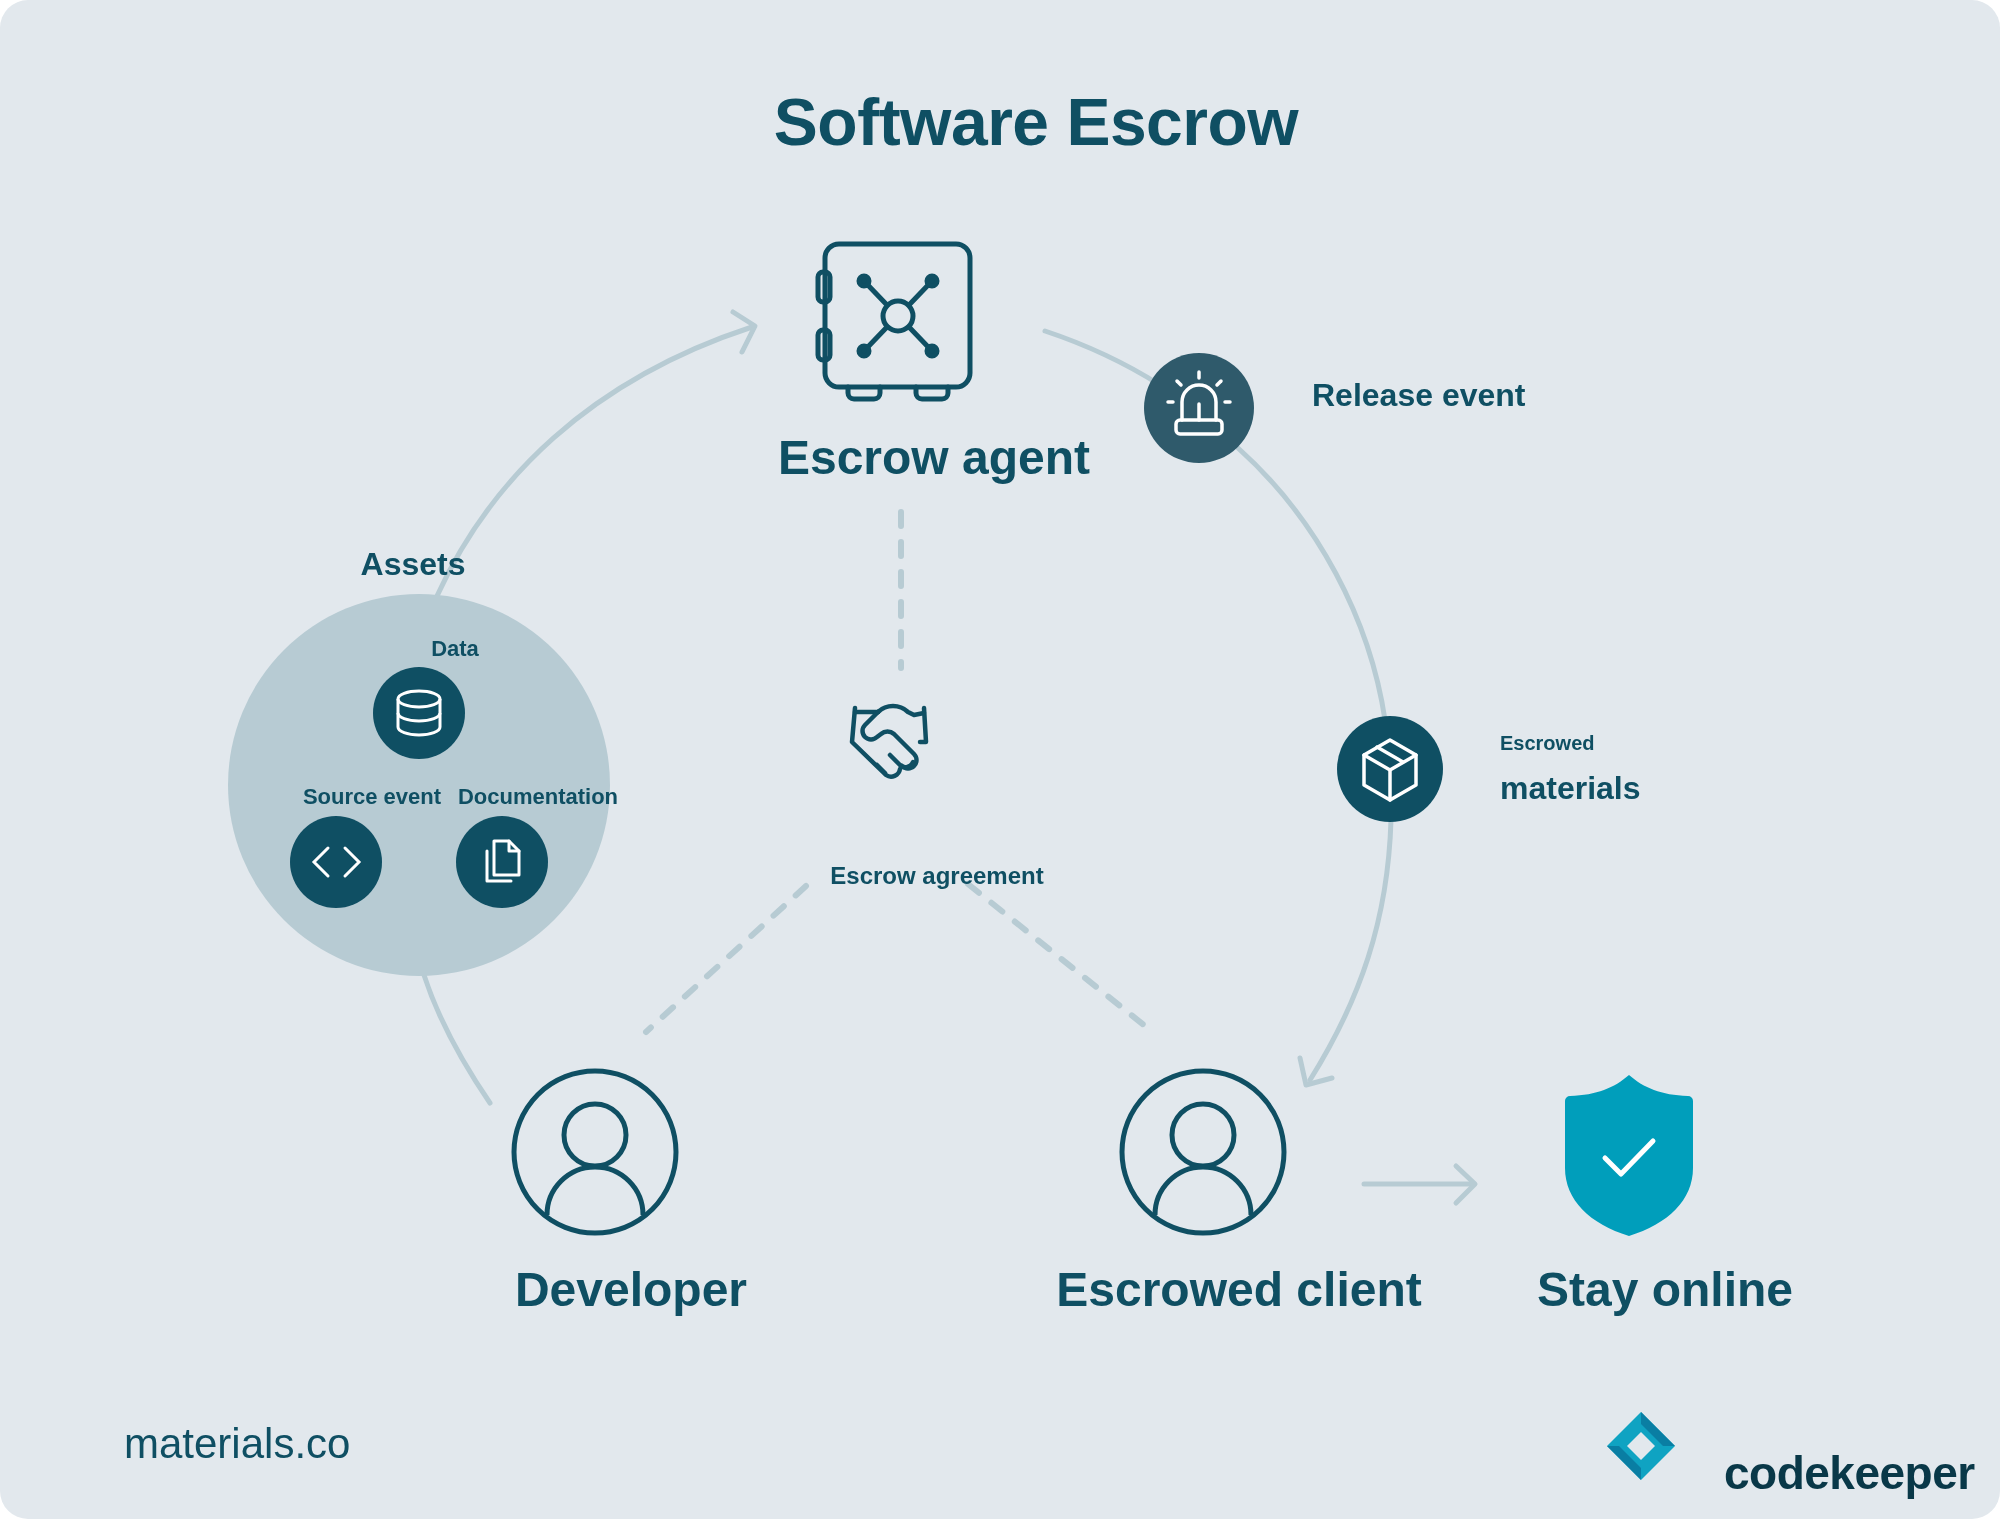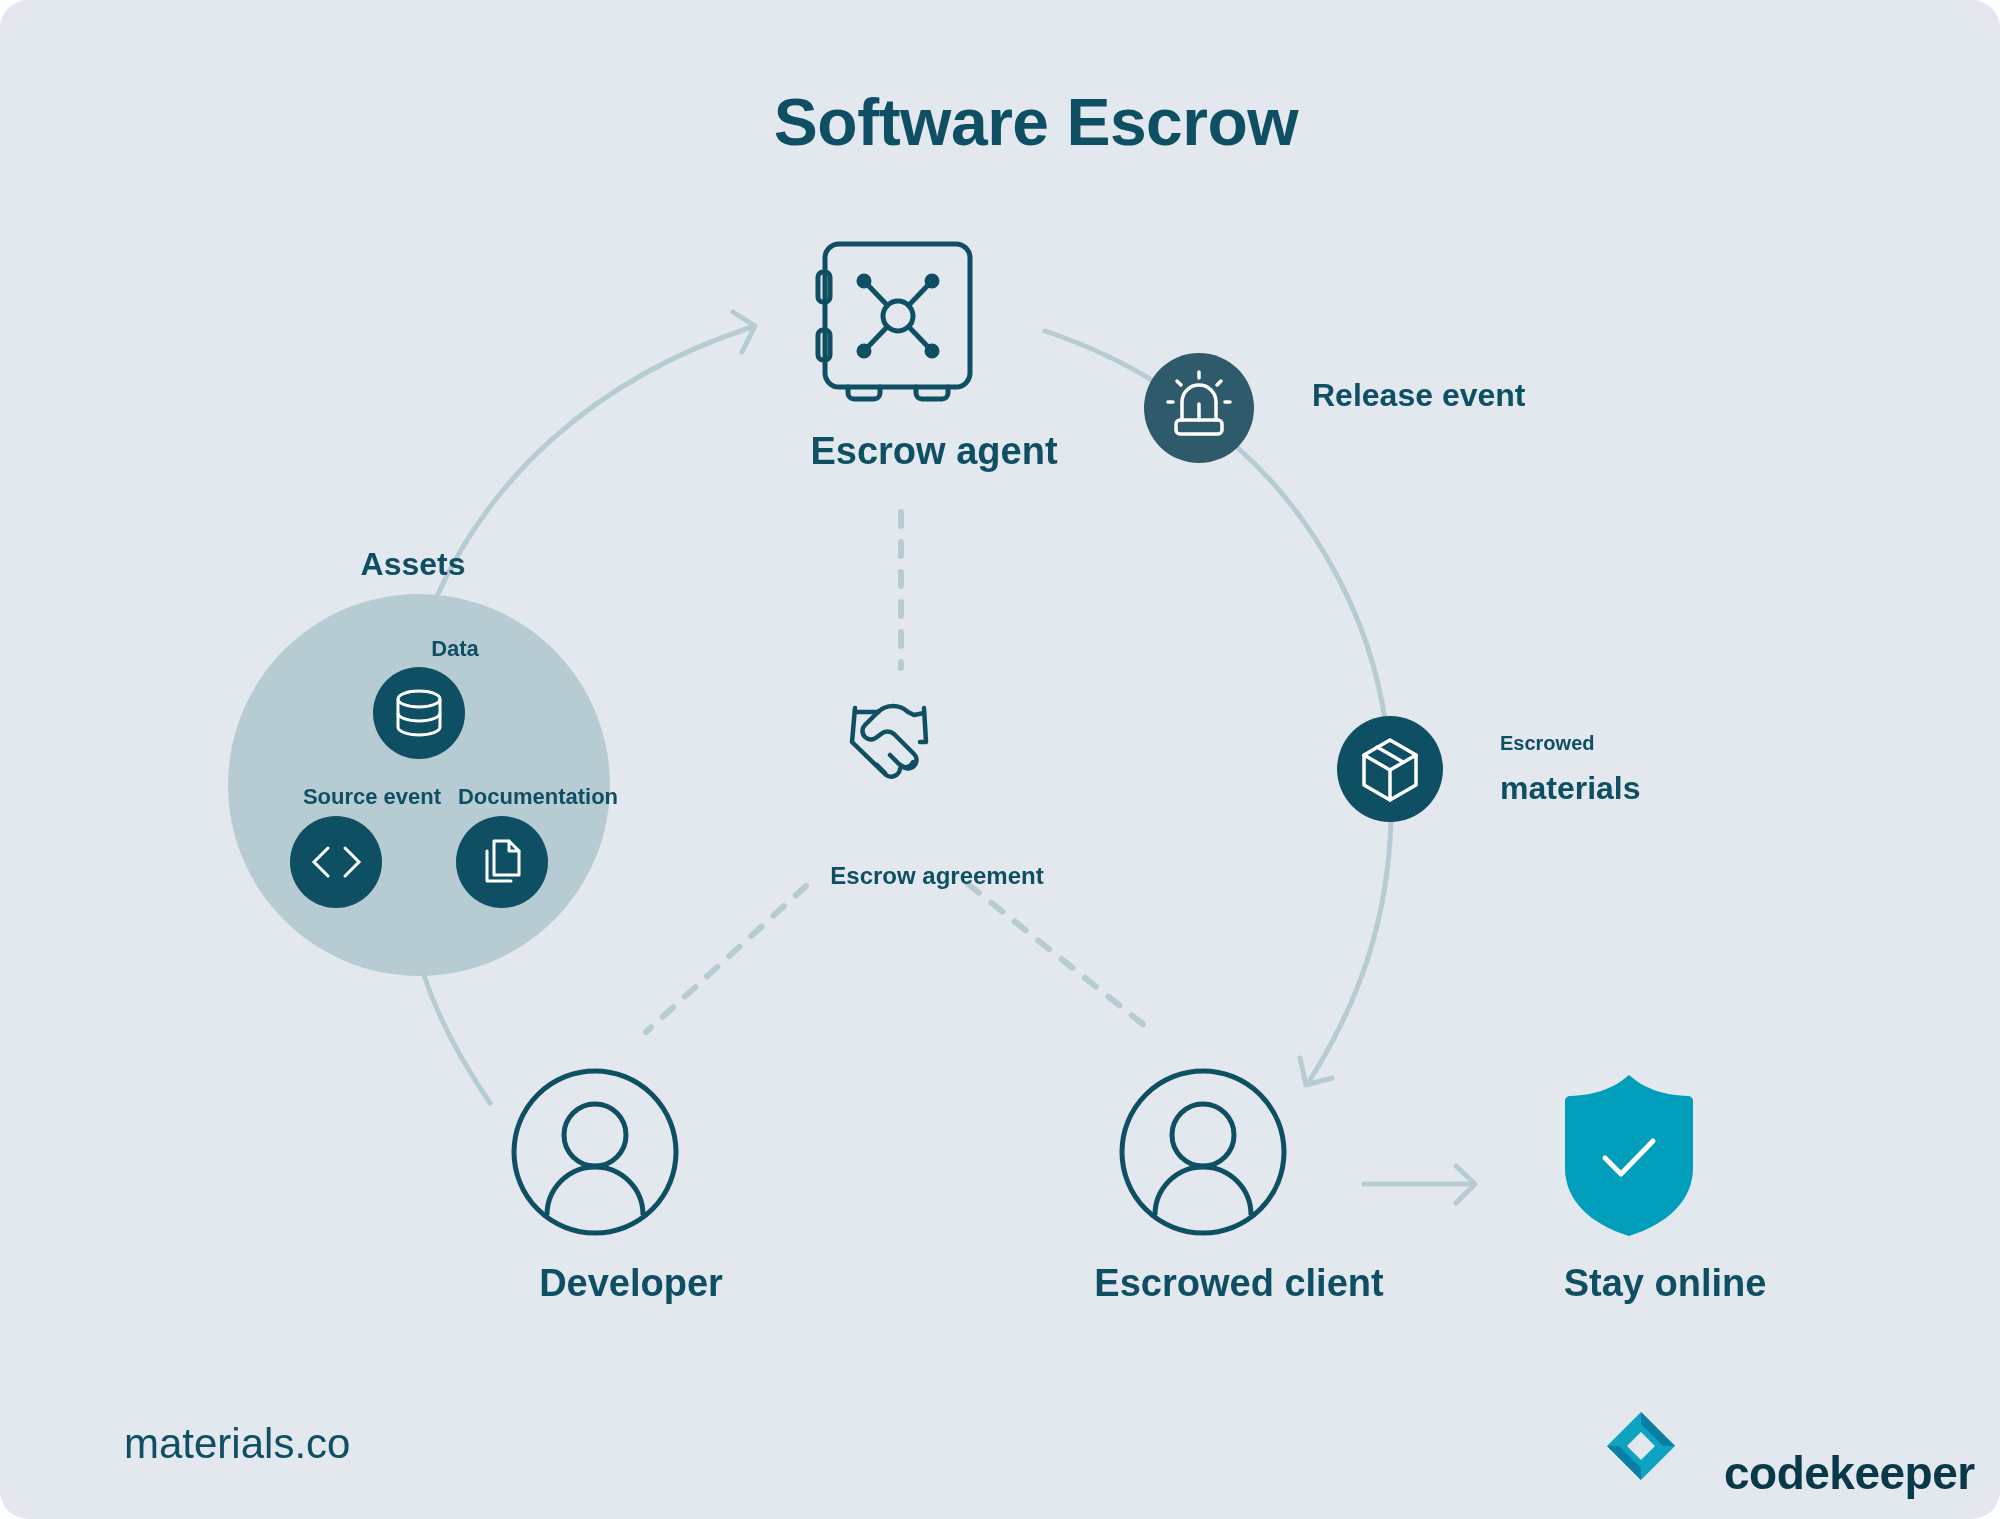--- a/index.html
+++ b/index.html
@@ -9,21 +9,21 @@
       width: 2000px; height: 1519px;
       background: #e2e8ed;
       border-radius: 28px;
       overflow: hidden;
       font-family: "Liberation Sans", "DejaVu Sans", sans-serif;
       color: #0f4f63;
     }
     svg.layer { position: absolute; left: 0; top: 0; }
     .txt { position: absolute; font-weight: 700; white-space: nowrap; color: #0f4f63; margin-left: 36px; }
     .title { left: 0; width: 2000px; top: 84px; text-align: center; font-size: 66px; letter-spacing: -0.5px; }
-    .lbl-lg { font-size: 38px; transform: translateX(-50%); }
+    .lbl-lg { font-size: 48px; transform: translateX(-50%); }
     .lbl-md { font-size: 32px; }
     .lbl-sm { font-size: 22px; transform: translateX(-50%); }
     .footer-url { left: 88px; top: 1420px; font-size: 42px; font-weight: 400; color: #0f4f63; }
     .brand-text { left: 1688px; top: 1446px; font-size: 46px; font-weight: 700; color: #093848; letter-spacing: -0.5px; }
   </style>
 </head>
 <body>
 
 <div class="canvas">
 

